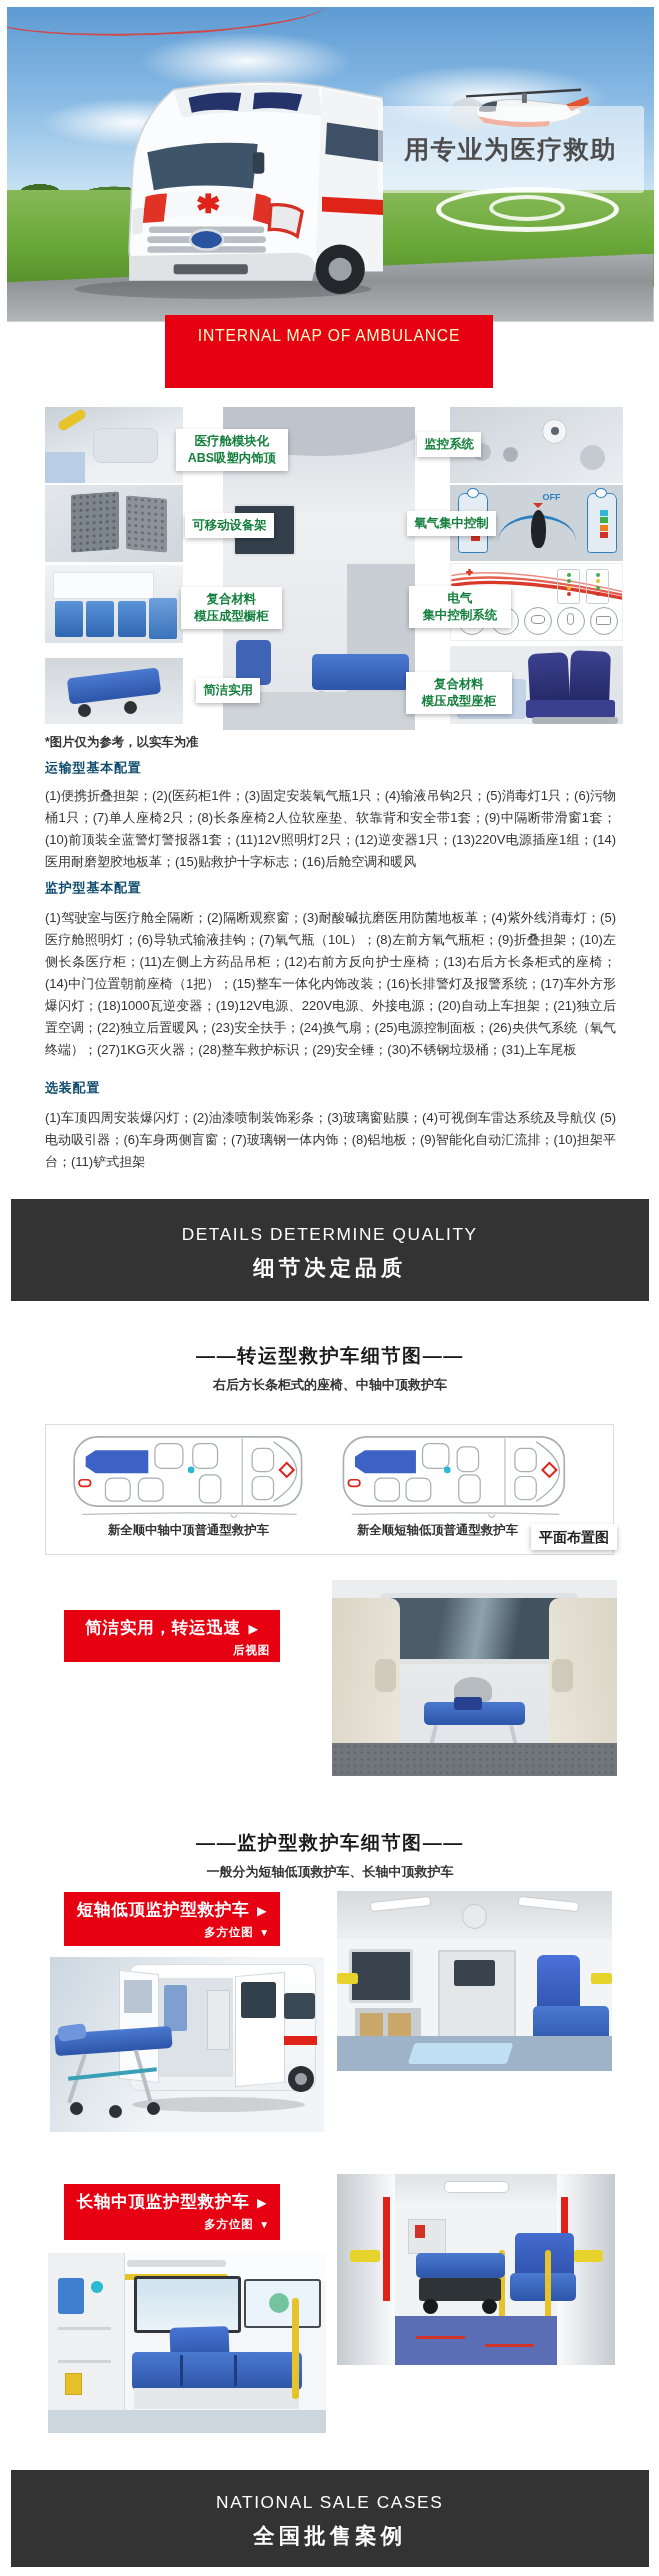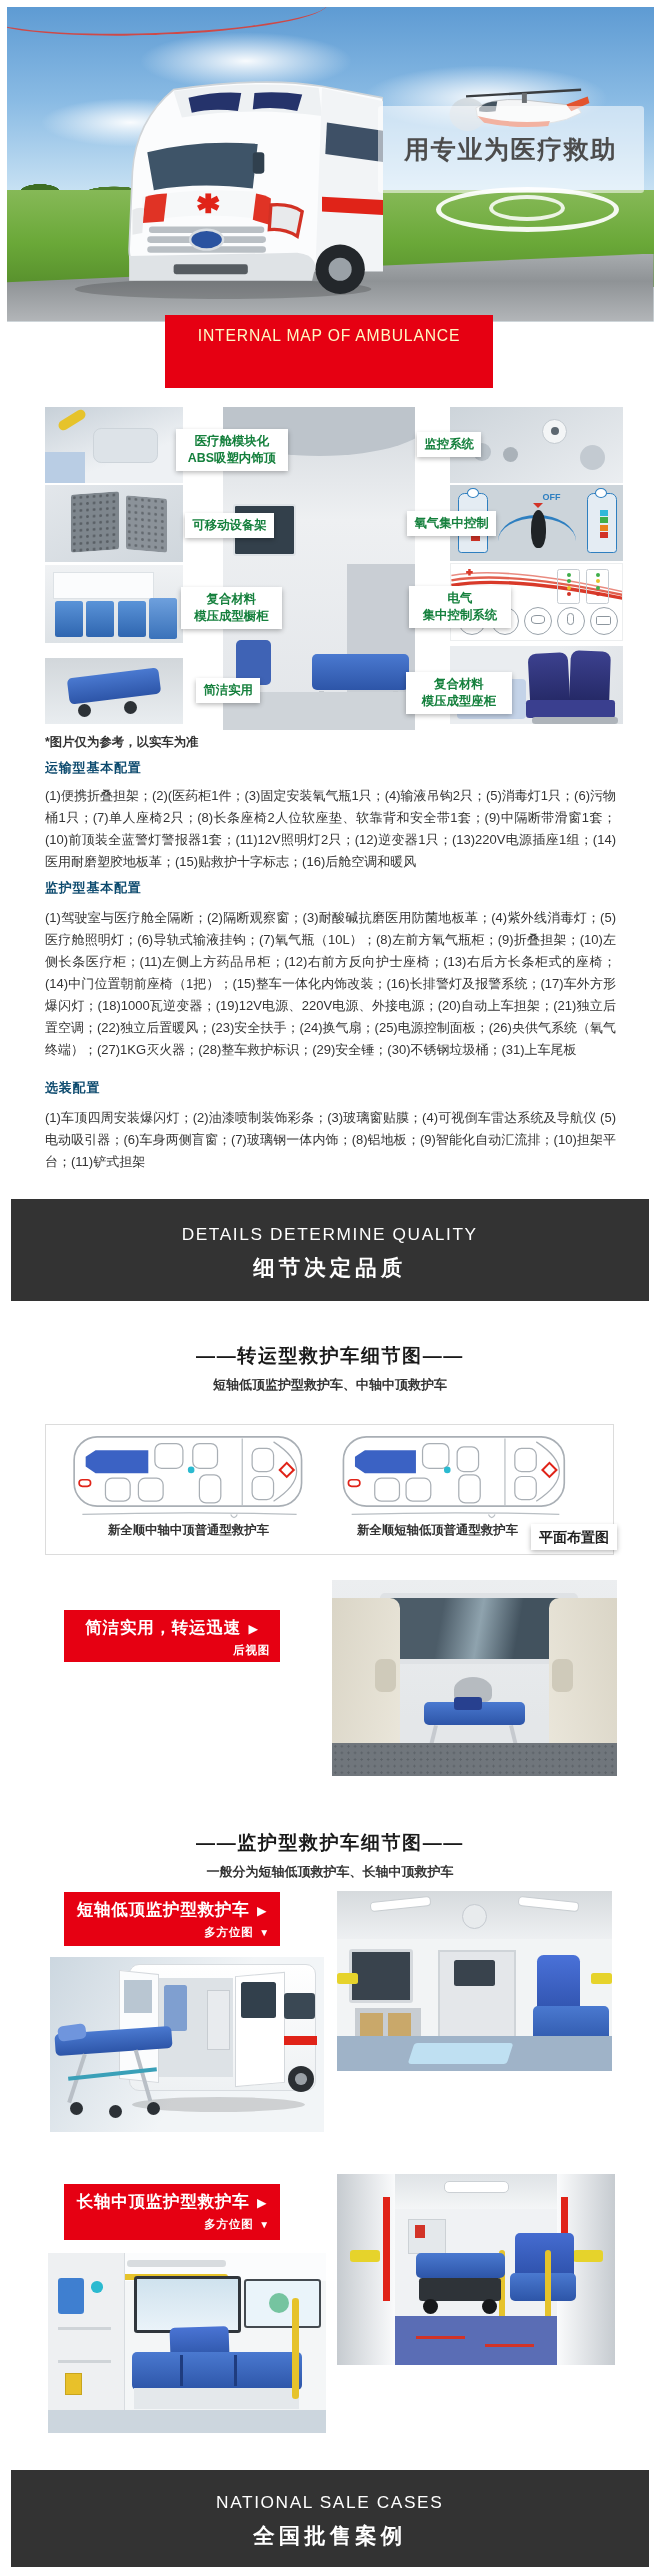--- a/index.html
+++ b/index.html
@@ -236,21 +236,21 @@
 
   <div class="cfg-title" style="top:1079px;">选装配置</div>
   <div class="cfg-body" style="top:1107px;">(1)车顶四周安装爆闪灯；(2)油漆喷制装饰彩条；(3)玻璃窗贴膜；(4)可视倒车雷达系统及导航仪 (5)电动吸引器；(6)车身两侧盲窗；(7)玻璃钢一体内饰；(8)铝地板；(9)智能化自动汇流排；(10)担架平台；(11)铲式担架</div>
 
   <div class="abs dark-banner" style="top:1199px;height:102px;">
     <div class="en" style="margin-top:25px;">DETAILS DETERMINE QUALITY</div>
     <div class="cn">细节决定品质</div>
   </div>
 
   <div class="sec-title" style="top:1343px;">——转运型救护车细节图——</div>
-  <div class="sec-sub" style="top:1376px;">短轴低顶监护型救护车、中轴中顶救护车</div>
+  <div class="sec-sub" style="top:1376px;">右后方长条柜式的座椅、中轴中顶救护车</div>
 
   <div class="plan-box">
 
     <svg class="abs" style="left:23px;top:6.6px;" width="241" height="89" viewBox="0 0 292 108">
       <rect x="6" y="6" width="276" height="84" rx="28" fill="#fff" stroke="#a9afb5" stroke-width="2"></rect>
       <path d="M210 8 L210 90" stroke="#b9bfc4" stroke-width="1.5"></path>
       <path d="M248 12 Q276 30 276 48 Q276 66 248 84" fill="none" stroke="#a9afb5" stroke-width="1.5"></path>
       <polygon points="20,30 32,22 96,22 96,50 32,50 20,42" fill="#3b62c4"></polygon>
       <rect x="104" y="14" width="34" height="30" rx="8" fill="none" stroke="#a9afb5" stroke-width="1.5"></rect>
       <rect x="150" y="14" width="30" height="30" rx="8" fill="none" stroke="#a9afb5" stroke-width="1.5"></rect>

